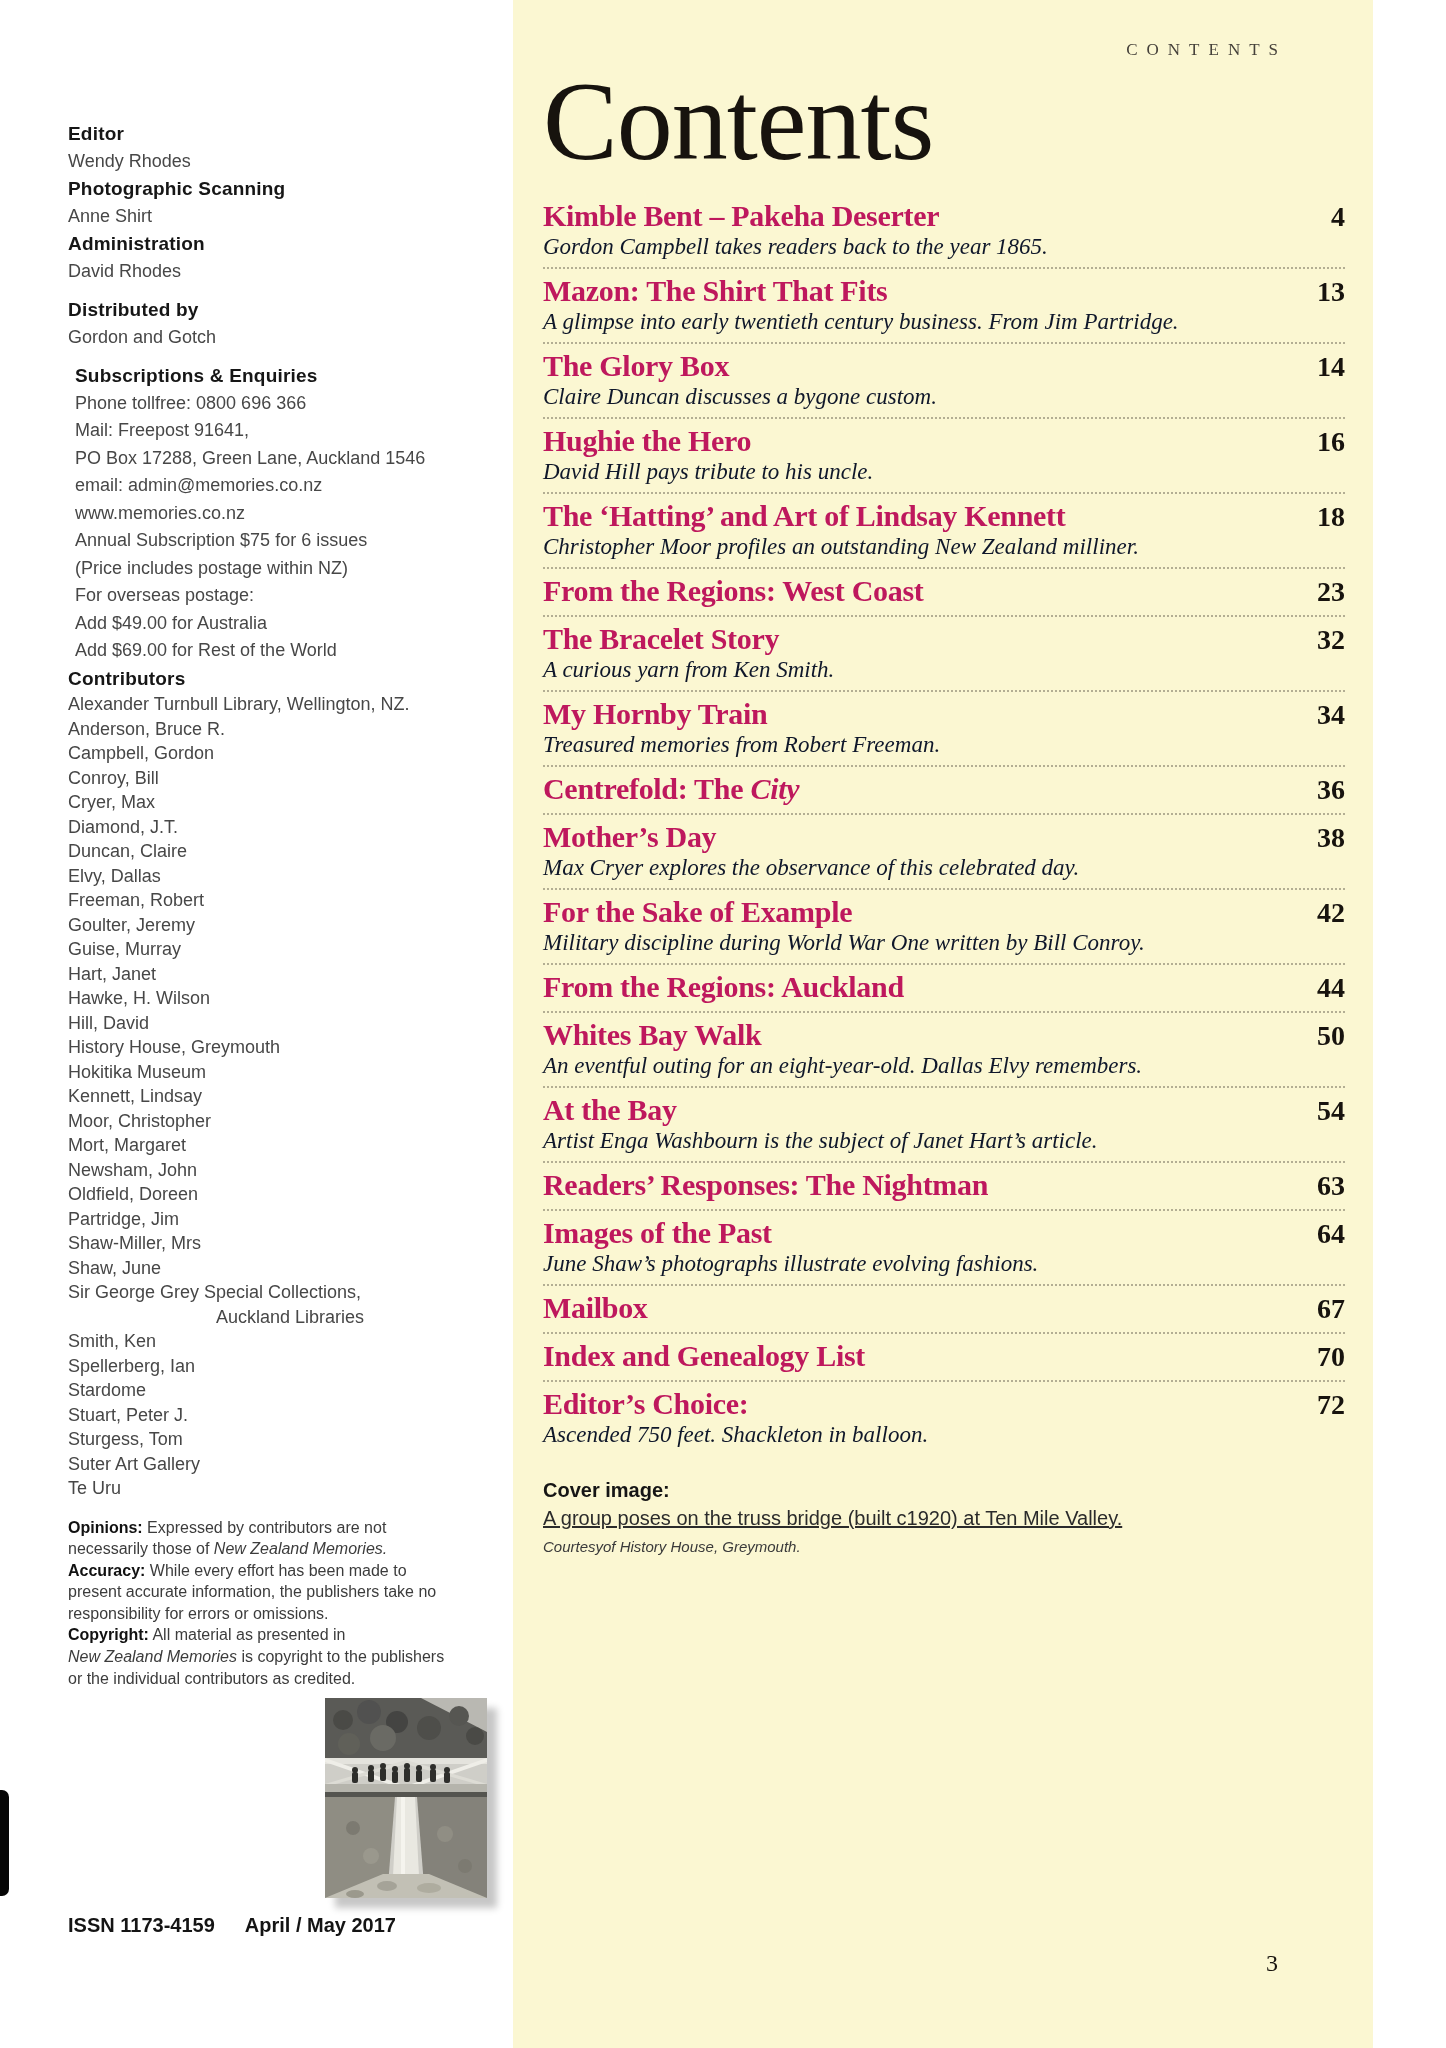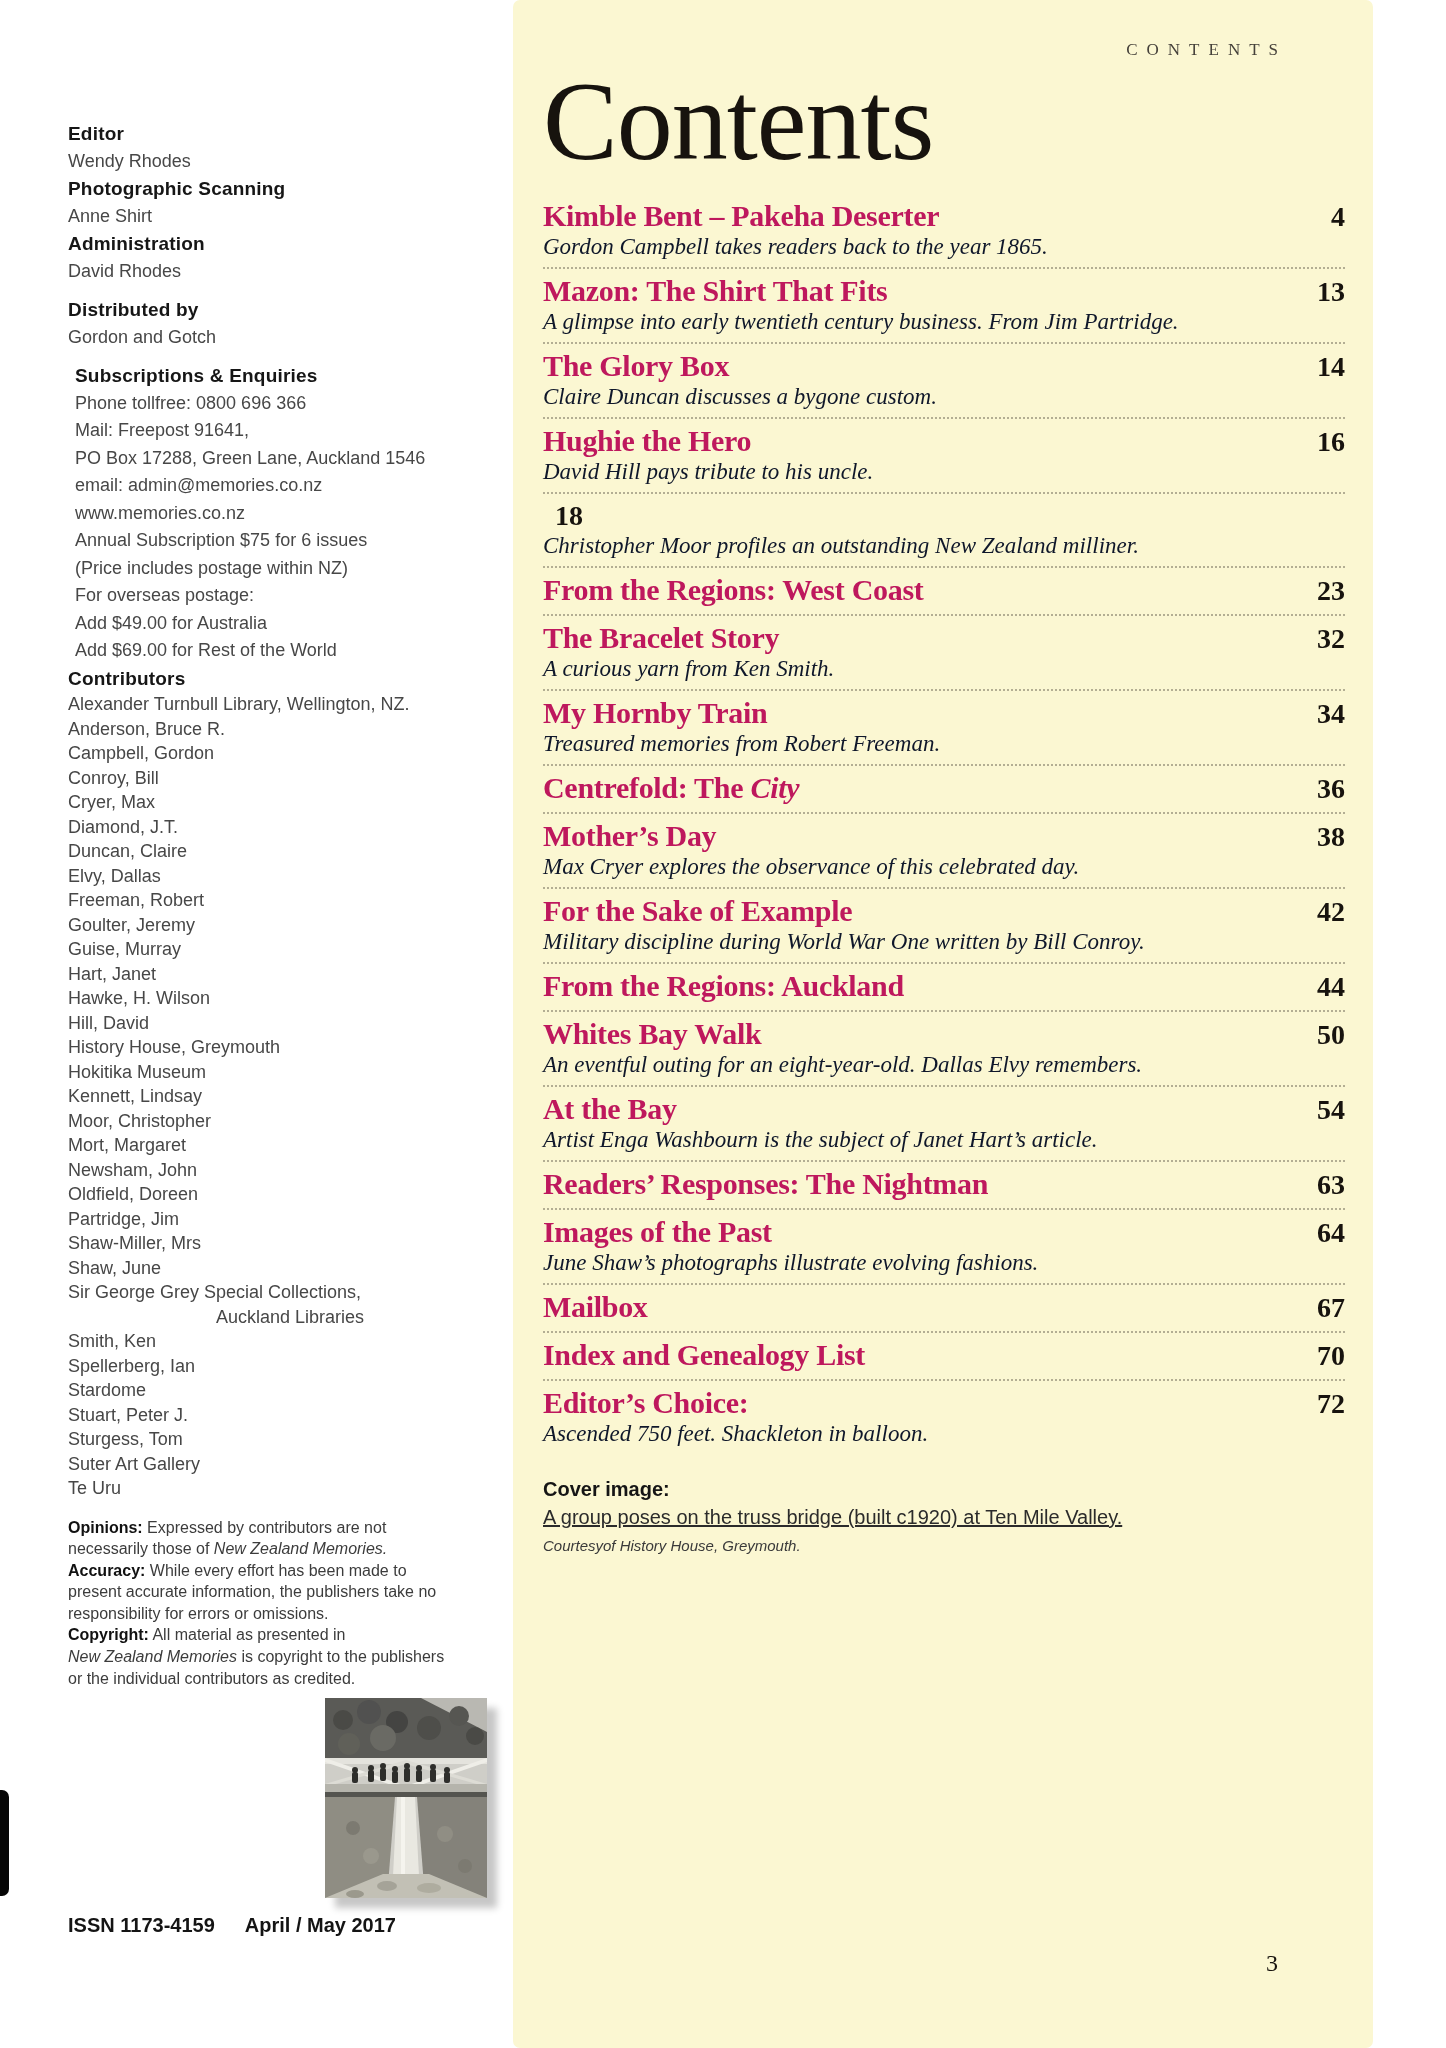--- a/index.html
+++ b/index.html
@@ -28,21 +28,21 @@
   .issn-line .sp{display:inline-block;width:30px;}
   
   .photo{
     position:absolute;left:325px;top:1698px;width:162px;height:200px;
     box-shadow:10px 10px 7px #c7c7c7;background:#d8d7d2;
   }
   .photo svg{display:block;}
   
   .edge-mark{position:absolute;left:0;top:1790px;width:9px;height:106px;background:#060606;border-radius:0 7px 7px 0;}
   
-  .cream{position:absolute;left:513px;top:0;width:860px;height:2048px;background:#FBF7D2;border-radius:7px;}
+  .cream{position:absolute;left:513px;top:0;width:860px;height:2048px;background:#FBF7D2;}
   .running-head{
     position:absolute;top:40px;right:86px;
     font:400 17px "Liberation Serif",serif;letter-spacing:9px;color:#45413a;
   }
   .inner{margin:0 28px 0 30px;}
   h1.big-title{
     margin:62px 0 0 0;padding:0;
     font:400 112px/118px "Liberation Serif",serif;color:#17130e;letter-spacing:-1px;
   }
   .toc{margin-top:14px;}
@@ -235,20 +235,21 @@
           </div>
           <div class="toc-entry">
             <div class="t-row">
               <span class="t-title">Hughie the Hero</span>
               <span class="t-page">16</span>
             </div>
             <div class="t-sub">David Hill pays tribute to his uncle.</div>
           </div>
           <div class="toc-entry">
             <div class="t-row">
+              <span class="t-title">The ‘Hatting’ and Art of Lindsay Kennett</span>
               <span class="t-page">18</span>
             </div>
             <div class="t-sub">Christopher Moor profiles an outstanding New Zealand milliner.</div>
           </div>
           <div class="toc-entry">
             <div class="t-row">
               <span class="t-title">From the Regions: West Coast</span>
               <span class="t-page">23</span>
             </div>
           </div>

